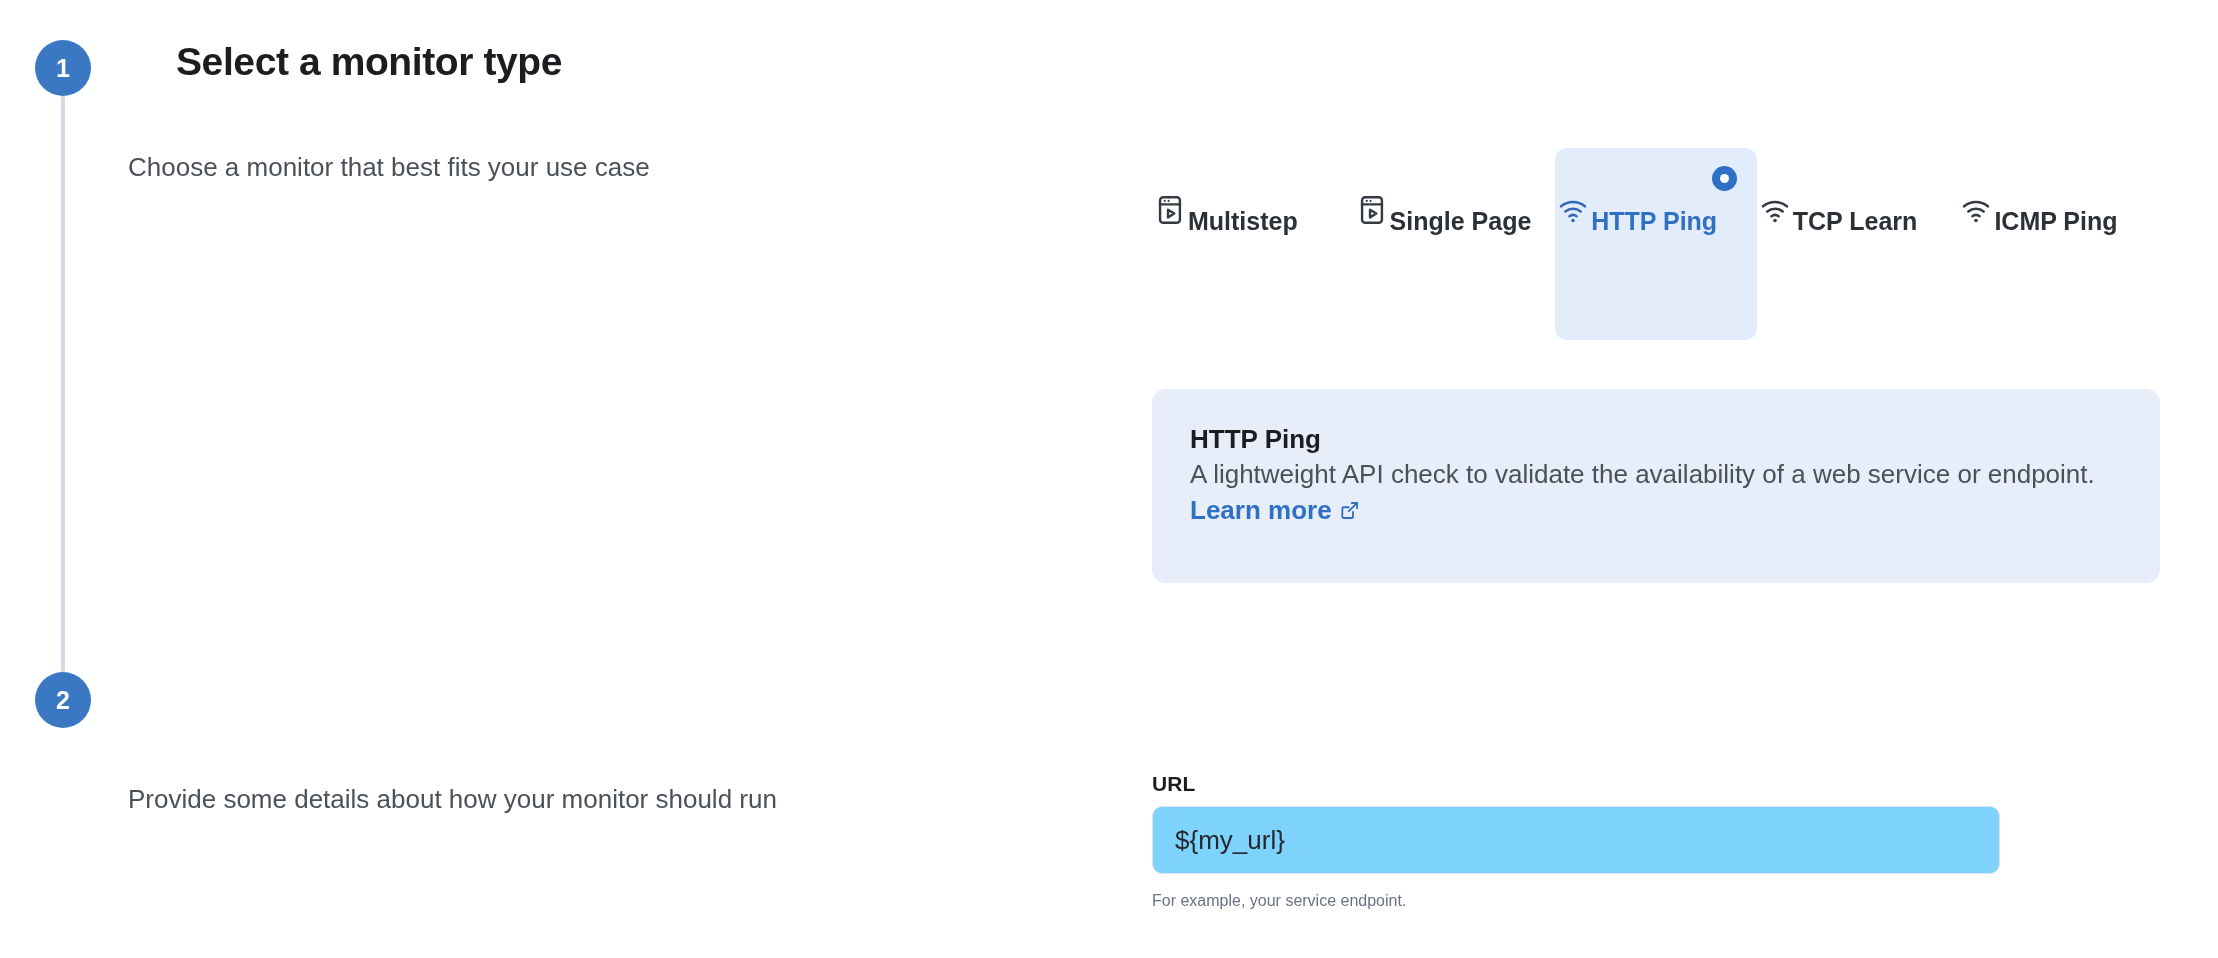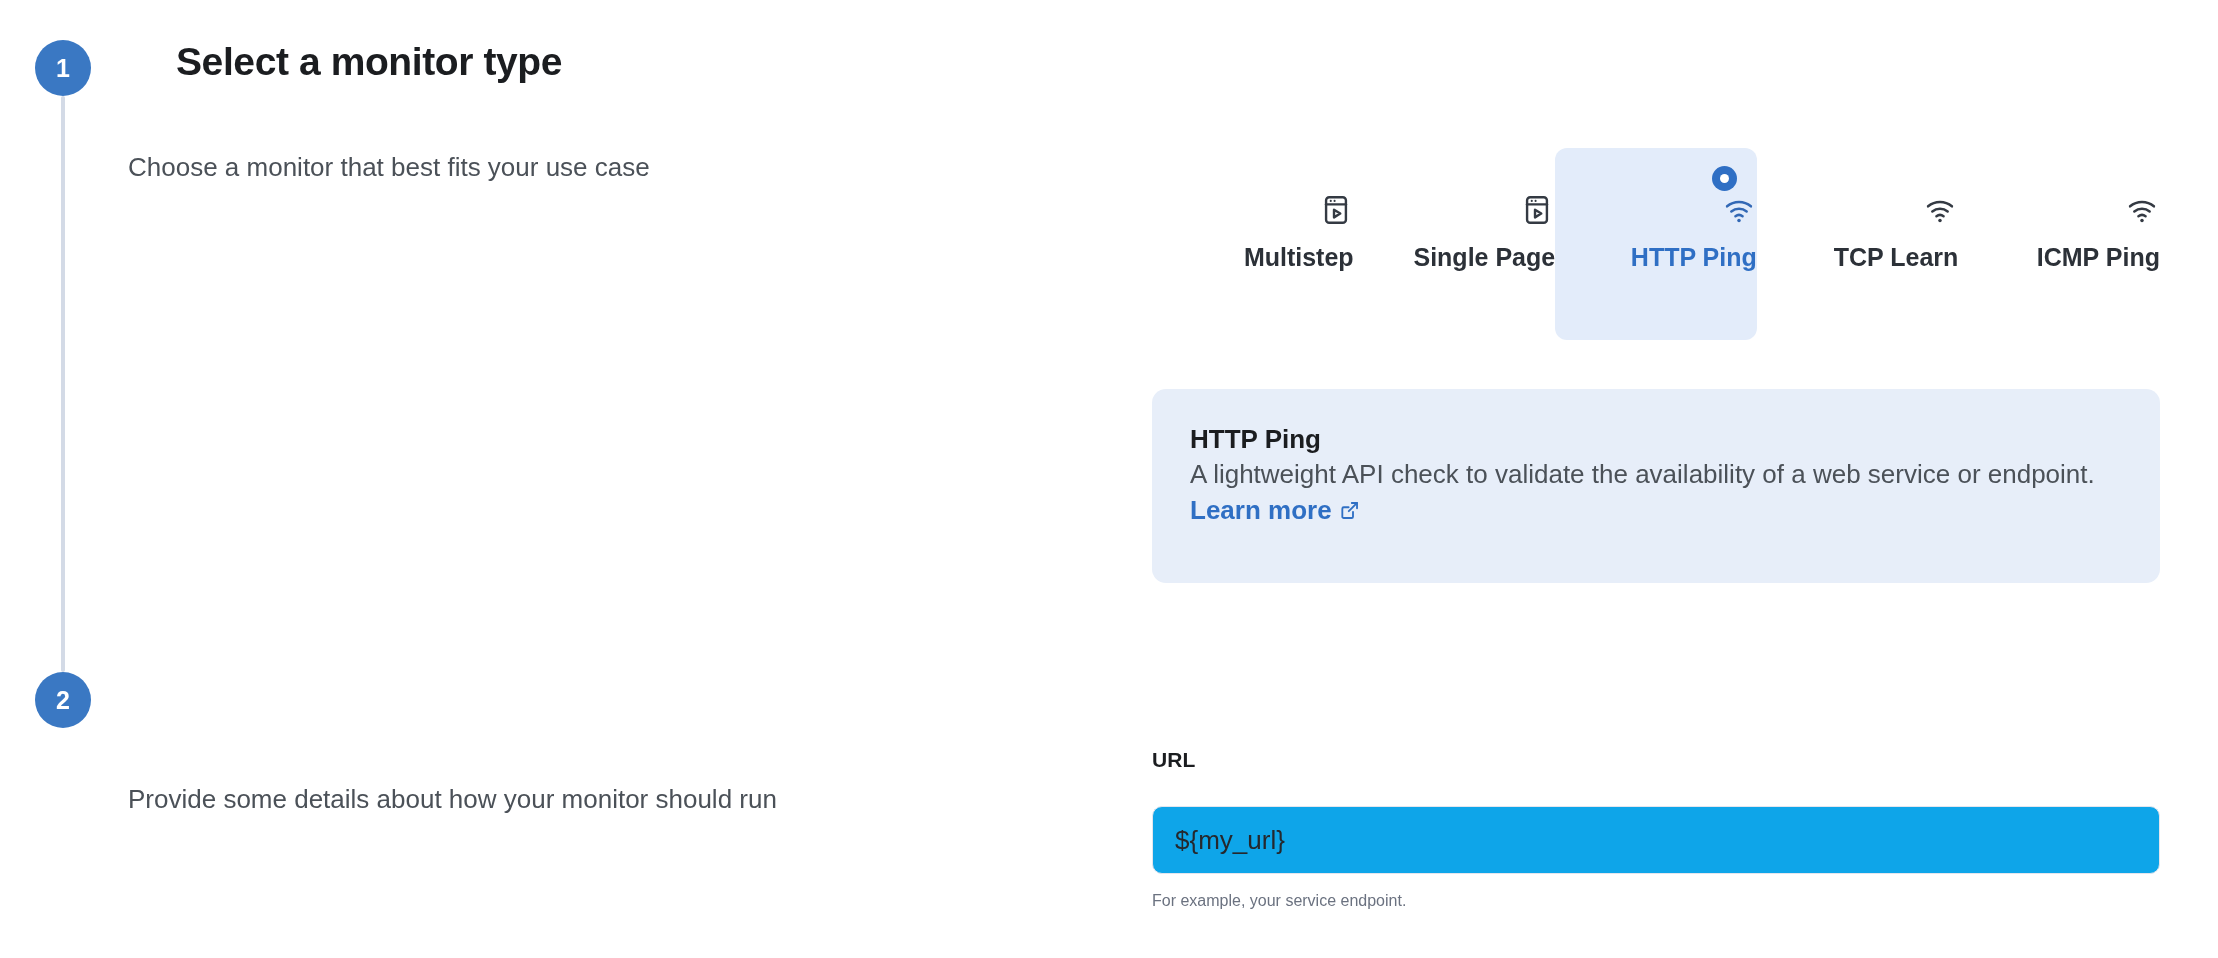--- a/index.html
+++ b/index.html
@@ -83,22 +83,22 @@
     align-items: flex-start;
   }
 
   .tile {
     position: relative;
     flex: 1 1 0;
     height: 192px;
     border-radius: 12px;
     background: transparent;
     display: flex;
-    flex-direction: column;
-    align-items: flex-end;
+    flex-direction: row;
+    align-items: flex-start;
     cursor: pointer;
     padding-top: 44px;
   }
 
   .tile.selected { background: #e3ecfa; }
 
   .tile-icon {
     width: 36px;
     height: 36px;
     display: flex;
@@ -176,34 +176,34 @@
     margin-left: 7px;
     width: 21px;
     height: 21px;
     color: #2f6fc4;
   }
 
   
   .field-label {
     position: absolute;
     left: 1152px;
-    top: 748px;
+    top: 772px;
     font-size: 21px;
     font-weight: 700;
     color: #1b1d20;
     letter-spacing: 0.1px;
   }
 
   .field-input {
     position: absolute;
     left: 1152px;
     top: 806px;
-    width: 1008px;
+    width: 848px;
     height: 68px;
-    background: #0ea5e9;
+    background: #7dd3fc;
     border: 1px solid #e3e5ed;
     border-radius: 10px;
     padding: 0 22px;
     font-family: "Liberation Sans", sans-serif;
     font-size: 26px;
     color: #25282d;
     outline: none;
   }
 
   .field-help {

